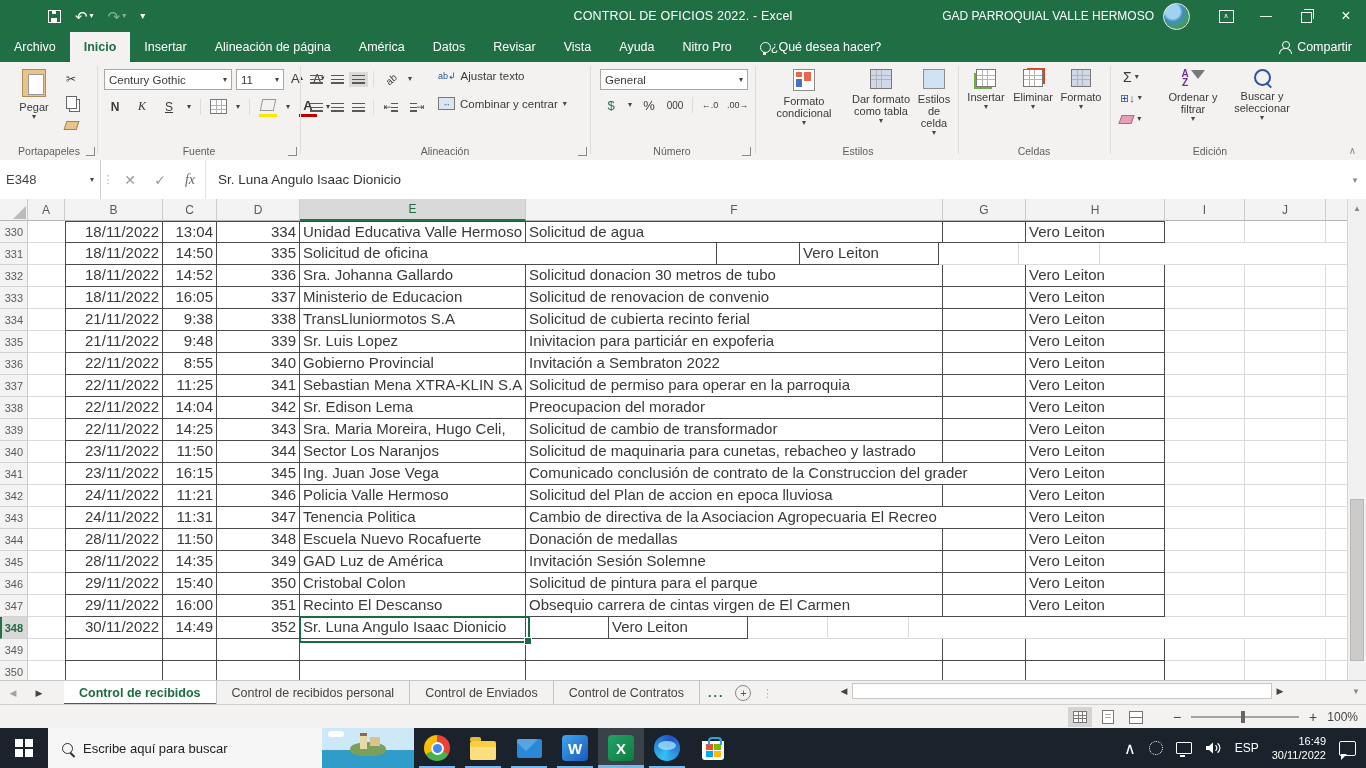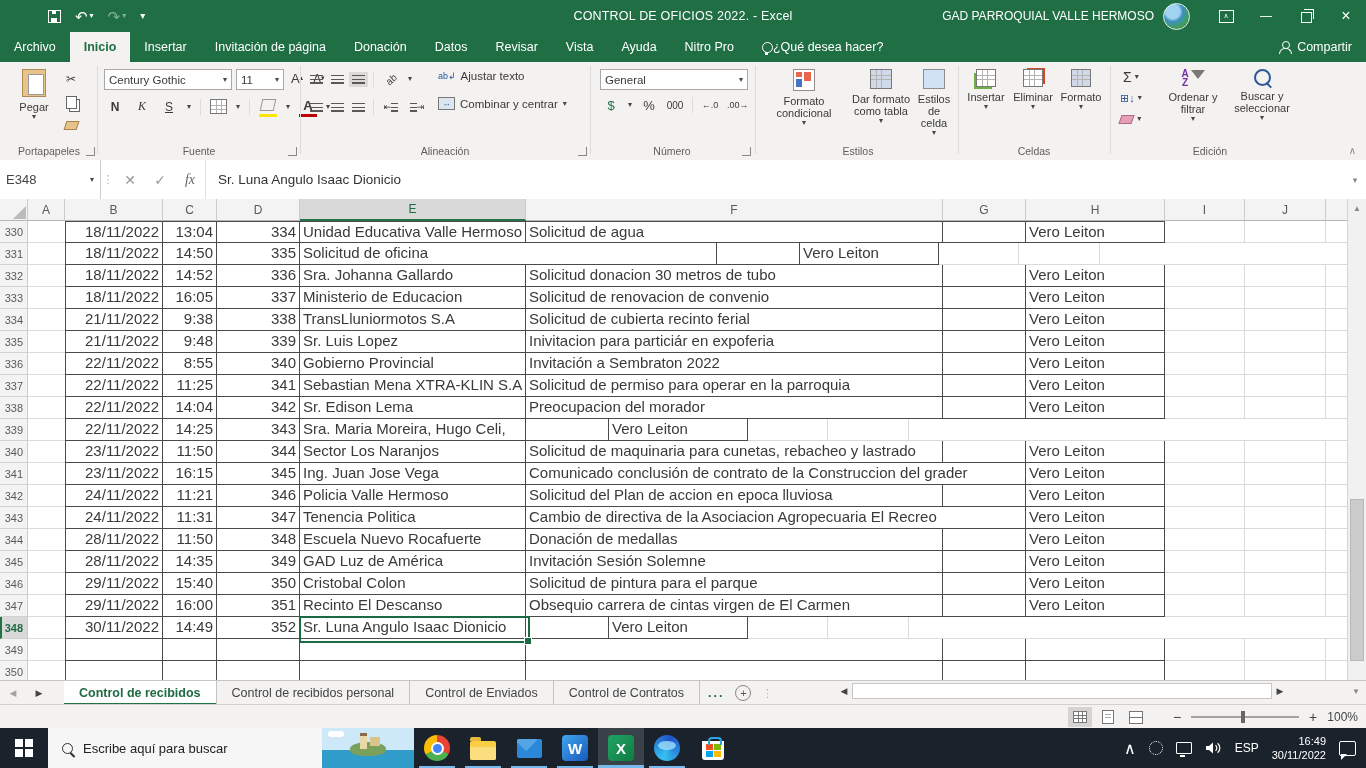--- a/index.html
+++ b/index.html
@@ -178,22 +178,22 @@
       </span>
     <span class="win-btn" style="font-size:16px">×</span>
   </div>
 </div>
 
 <div class="abs" id="tabsrow">
   <span id="rtabs" style="display:flex">
       <span class="rtab">Archivo</span>
       <span class="rtab active">Inicio</span>
       <span class="rtab">Insertar</span>
-      <span class="rtab">Invitación de página</span>
-      <span class="rtab">Donación</span>
+      <span class="rtab">Alineación de página</span>
+      <span class="rtab">América</span>
       <span class="rtab">Datos</span>
       <span class="rtab">Revisar</span>
       <span class="rtab">Vista</span>
       <span class="rtab">Ayuda</span>
       <span class="rtab">Nitro Pro</span>
     </span>
   <span id="tellme">
     <span class="bulb"></span>
     <span>¿Qué desea hacer?</span>
   </span>
@@ -527,20 +527,21 @@
         <div class="cell lt" style="width: 81px;"></div>
         <div class="cell nb" style="width: 20px; flex: 1 1 0%;"></div>
       </div>
       <div class="row">
         <div class="rh">339</div>
         <div class="cell nb" style="width: 37px;"></div>
         <div class="cell dk bL tr" style="width: 98px;">22/11/2022</div>
         <div class="cell dk tr" style="width: 54px;">14:25</div>
         <div class="cell dk tr" style="width: 83px;">343</div>
         <div class="cell dk" style="width: 226px;">Sra. Maria Moreira, Hugo Celi,</div>
+        <div class="cell dk" style="width: 417px;">Solicitud de cambio de transformador</div>
         <div class="cell dk" style="width: 83px;"></div>
         <div class="cell dk" style="width: 139px;">Vero Leiton</div>
         <div class="cell lt" style="width: 80px;"></div>
         <div class="cell lt" style="width: 81px;"></div>
         <div class="cell nb" style="width: 20px; flex: 1 1 0%;"></div>
       </div>
       <div class="row">
         <div class="rh">340</div>
         <div class="cell nb" style="width: 37px;"></div>
         <div class="cell dk bL tr" style="width: 98px;">23/11/2022</div>

